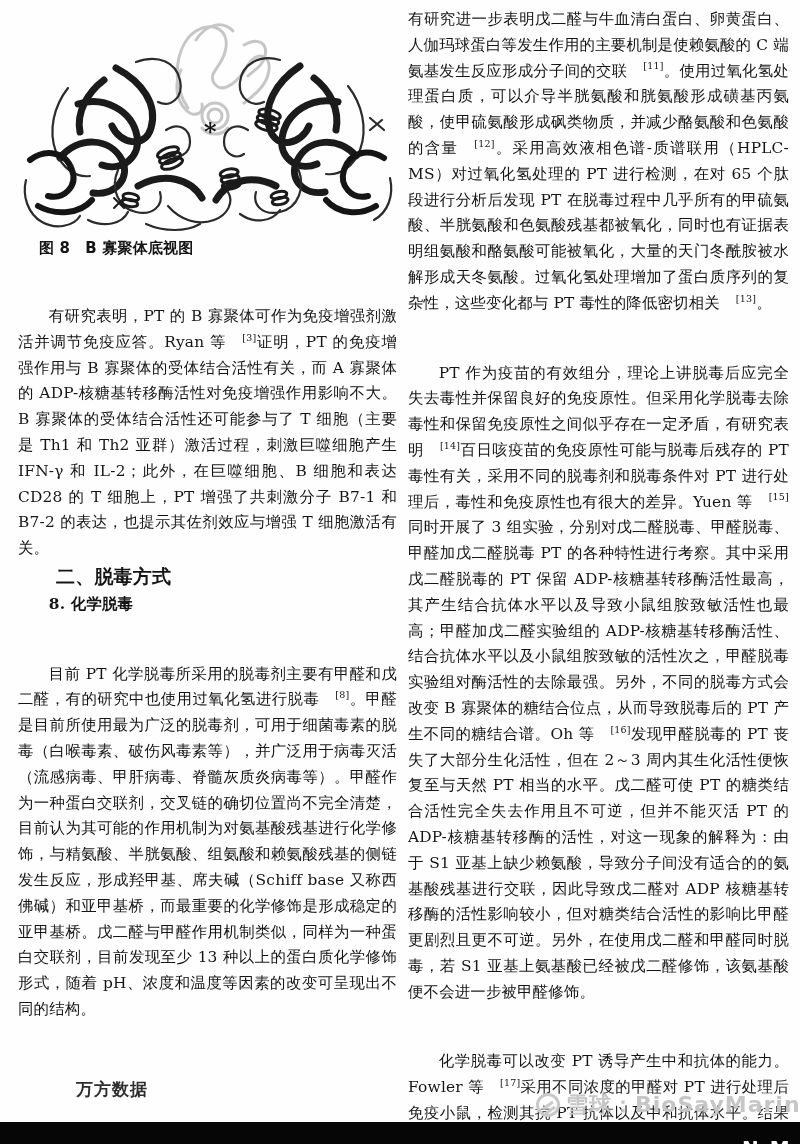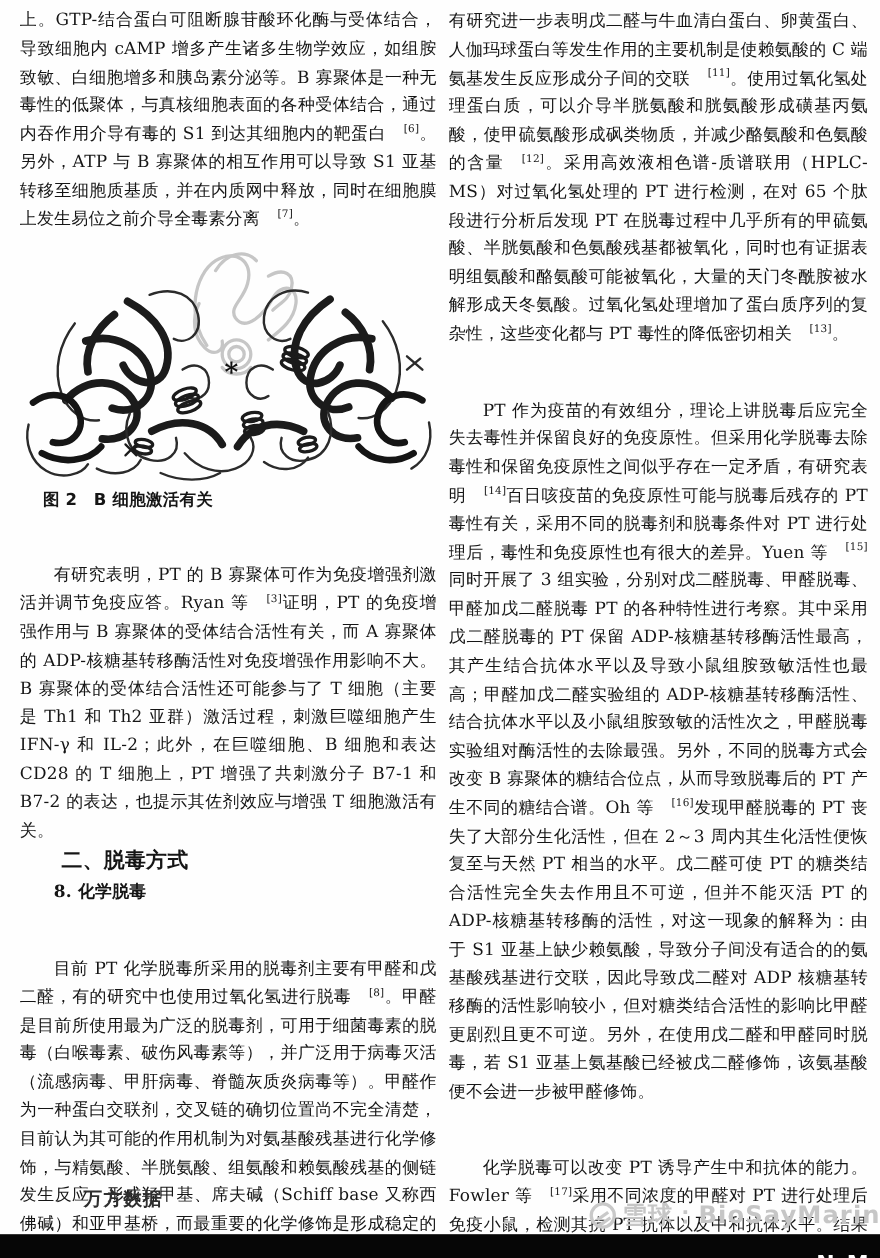--- a/index.html
+++ b/index.html
@@ -82,21 +82,20 @@
     font-size:20px; letter-spacing:2px;
   }
 </style>
 </head>
 <body>
 
 <div class="page">
 
   <div class="col col-left">
 
-    <p>上。GTP-结合蛋白可阻断腺苷酸环化酶与受体结合，导致细胞内 cAMP 增多产生诸多生物学效应，如组胺致敏、白细胞增多和胰岛素分泌等。B 寡聚体是一种无毒性的低聚体，与真核细胞表面的各种受体结合，通过内吞作用介导有毒的 S1 到达其细胞内的靶蛋白<sup>[6]</sup>。另外，ATP 与 B 寡聚体的相互作用可以导致 S1 亚基转移至细胞质基质，并在内质网中释放，同时在细胞膜上发生易位之前介导全毒素分离<sup>[7]</sup>。</p>
 
     <div class="figure-block">
       <svg width="379" height="224" viewBox="0 0 379 224" aria-hidden="true">
         <g fill="none" stroke-linecap="round" stroke-linejoin="round">
 
           <g stroke="#c6c6c6" stroke-width="3">
             <path d="M170,98 C152,72 158,34 178,21 C196,10 213,21 207,42 C203,57 190,63 196,73 C205,86 222,70 230,55 C238,41 253,44 251,60 C249,76 236,85 226,93"></path>
             <path d="M178,30 C188,14 205,10 215,21"></path>
             <path d="M226,35 C240,27 250,33 247,46 C245,56 236,60 230,66"></path>
             <path d="M163,60 C156,74 158,90 168,100 C176,108 186,104 184,94"></path>
@@ -183,21 +182,21 @@
             </g>
           </g>
 
           <g stroke="#1b1b1b" stroke-width="2">
             <path d="M96,188 l10,10 m0,-10 l-10,10"></path>
           </g>
         </g>
         <text x="186" y="130" font-size="24" font-weight="bold" fill="#111">*</text>
       </svg>
       <p class="figure-caption">
-        <span class="cap-label">图 2</span><span>B 细胞激活有关</span>
+        <span class="cap-label">图 8</span><span>B 寡聚体底视图</span>
       </p>
     </div>
 
     <p class="indent">有研究表明，PT 的 B 寡聚体可作为免疫增强剂激活并调节免疫应答。Ryan 等<sup>[3]</sup>证明，PT 的免疫增强作用与 B 寡聚体的受体结合活性有关，而 A 寡聚体的 ADP-核糖基转移酶活性对免疫增强作用影响不大。B 寡聚体的受体结合活性还可能参与了 T 细胞（主要是 Th1 和 Th2 亚群）激活过程，刺激巨噬细胞产生 IFN-γ 和 IL-2；此外，在巨噬细胞、B 细胞和表达 CD28 的 T 细胞上，PT 增强了共刺激分子 B7-1 和 B7-2 的表达，也提示其佐剂效应与增强 T 细胞激活有关。</p>
 
     <h3 class="sec-heading">二、脱毒方式</h3>
 
 
     <h4 class="sub-heading">8. 化学脱毒</h4>
 

